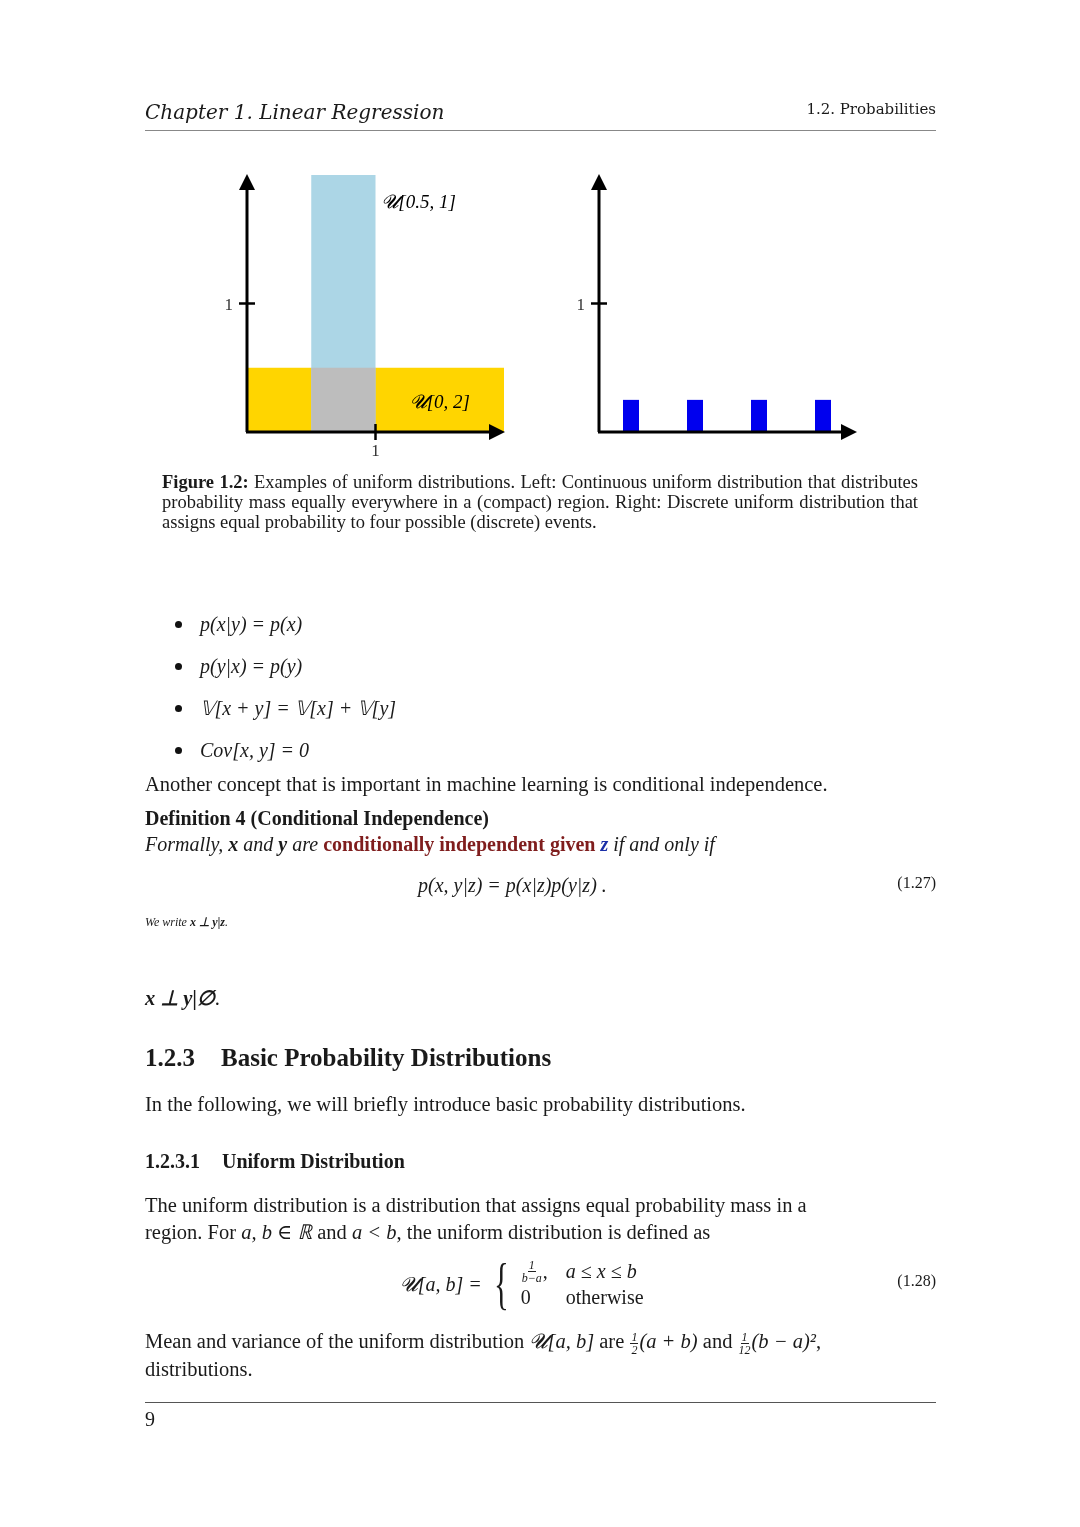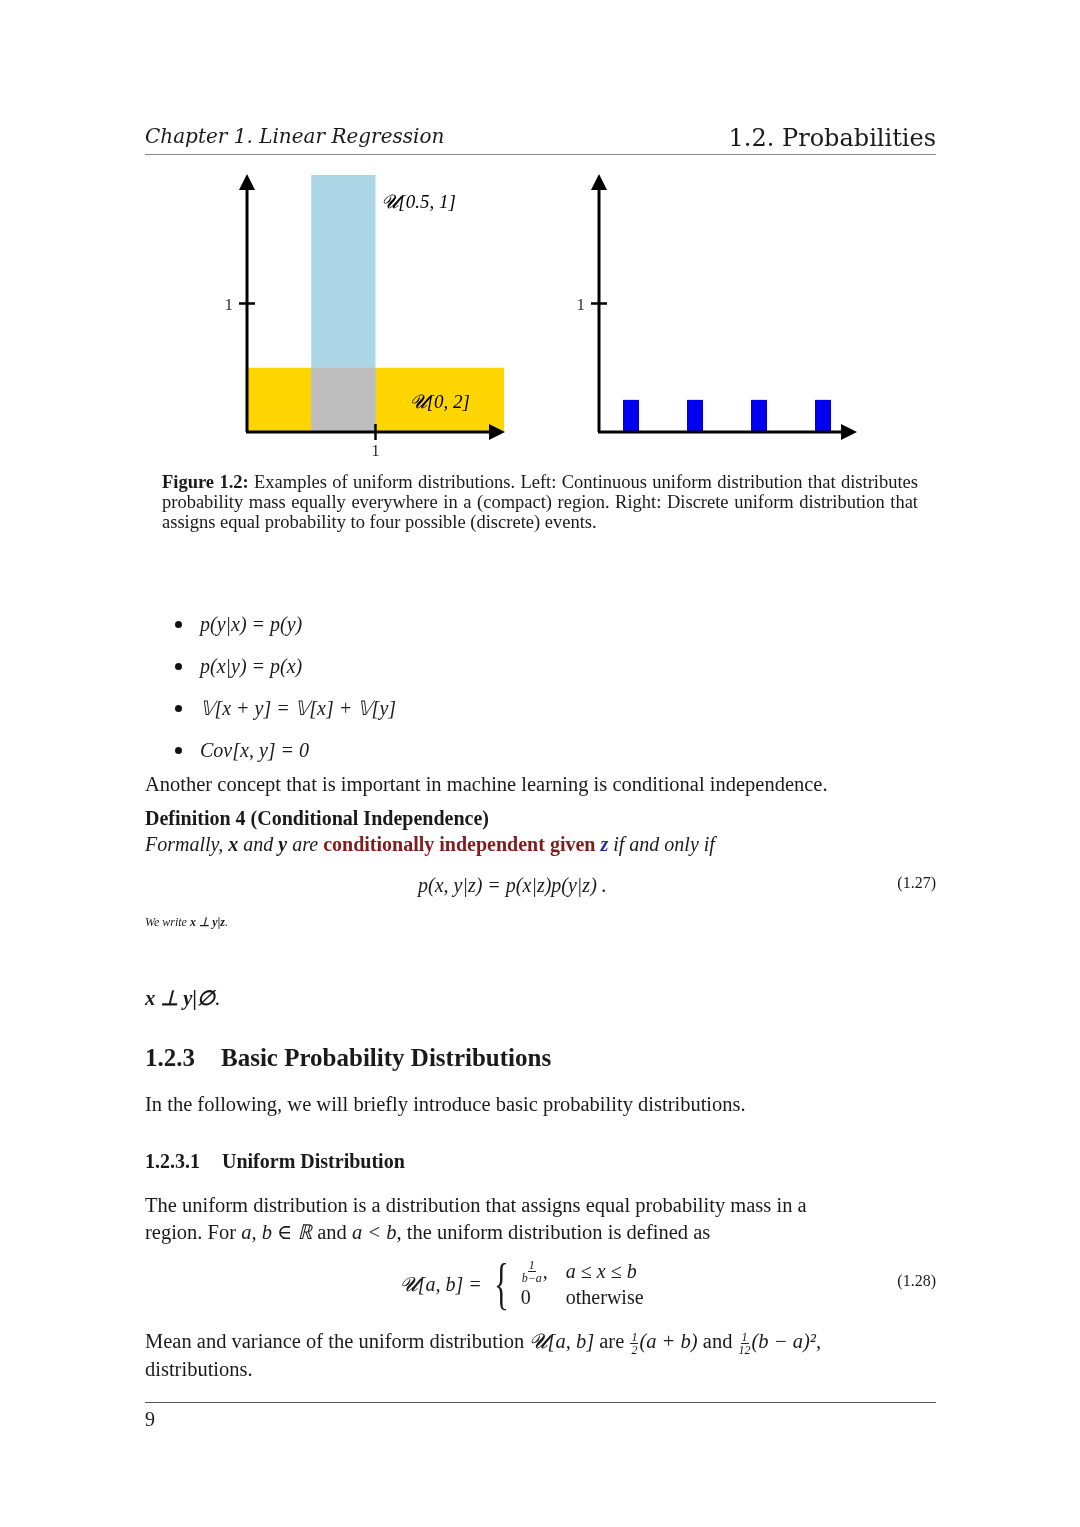--- a/index.html
+++ b/index.html
@@ -1,22 +1,22 @@
 <!DOCTYPE html>
 <html><head>
 <meta charset="utf-8">
 <style>
   html, body { margin: 0; padding: 0; background: #ffffff; }
   body { width: 1080px; height: 1527px; position: relative; overflow: hidden;
          font-family: "DejaVu Serif", "Liberation Serif", serif; color: #1a1a1a; }
   .abs { position: absolute; }
   .serif { font-family: "Liberation Serif", "DejaVu Serif", serif; }
-  .header { left: 145px; top: 100px; width: 791px; height: 30px; border-bottom: 1px solid #888; margin-top: 24px; }
+  .header { left: 145px; top: 100px; width: 791px; height: 30px; border-bottom: 1px solid #888; }
   .header-left { position: absolute; left: 0; top: 0; font-style: italic; font-size: 20px; }
-  .header-right { position: absolute; right: 0; top: 0; font-size: 24px; }
+  .header-right { position: absolute; right: 0; top: 0; font-size: 15px; }
   .fig svg text { font-family: "Liberation Serif", "DejaVu Serif", serif; }
   .caption { left: 162px; top: 472px; width: 756px; font-size: 18.5px; line-height: 20px; text-align: justify; }
   .caption b { font-weight: bold; }
   ul.bullets { list-style: none; margin: 0; padding: 0; left: 172px; top: 603px; }
   ul.bullets li { height: 42px; font-size: 20px; font-family: "Liberation Serif", serif; display: flex; align-items: center; }
   ul.bullets li .dot { width: 7px; height: 7px; border-radius: 50%; background: #111; margin-right: 18px; margin-left: 3px; }
   .para { font-size: 20.5px; line-height: 27px; width: 791px; left: 145px; text-align: justify; }
   .def-title { left: 145px; top: 807px; font-weight: bold; font-size: 20px; }
   .def-body { left: 145px; top: 833px; font-style: italic; font-size: 20px; }
   .link { color: #7f1d1d; font-weight: bold; font-style: normal; }
@@ -80,25 +80,25 @@
   </svg>
 </div>
 
 <div class="abs caption serif">
   <b>Figure 1.2:</b><span> Examples of uniform distributions.  Left: Continuous uniform distribution that distributes probability mass equally everywhere in a (compact) region. Right: Discrete uniform distribution that assigns equal probability to four possible (discrete) events.</span>
 </div>
 
 <ul class="abs bullets">
   <li>
       <span class="dot"></span>
-      <span class="math">p(y|x) = p(y)</span>
+      <span class="math">p(x|y) = p(x)</span>
     </li>
   <li>
       <span class="dot"></span>
-      <span class="math">p(x|y) = p(x)</span>
+      <span class="math">p(y|x) = p(y)</span>
     </li>
   <li>
       <span class="dot"></span>
       <span class="math">𝕍[x + y] = 𝕍[x] + 𝕍[y]</span>
     </li>
   <li>
       <span class="dot"></span>
       <span class="math">Cov[x, y] = 0</span>
     </li>
 </ul>

